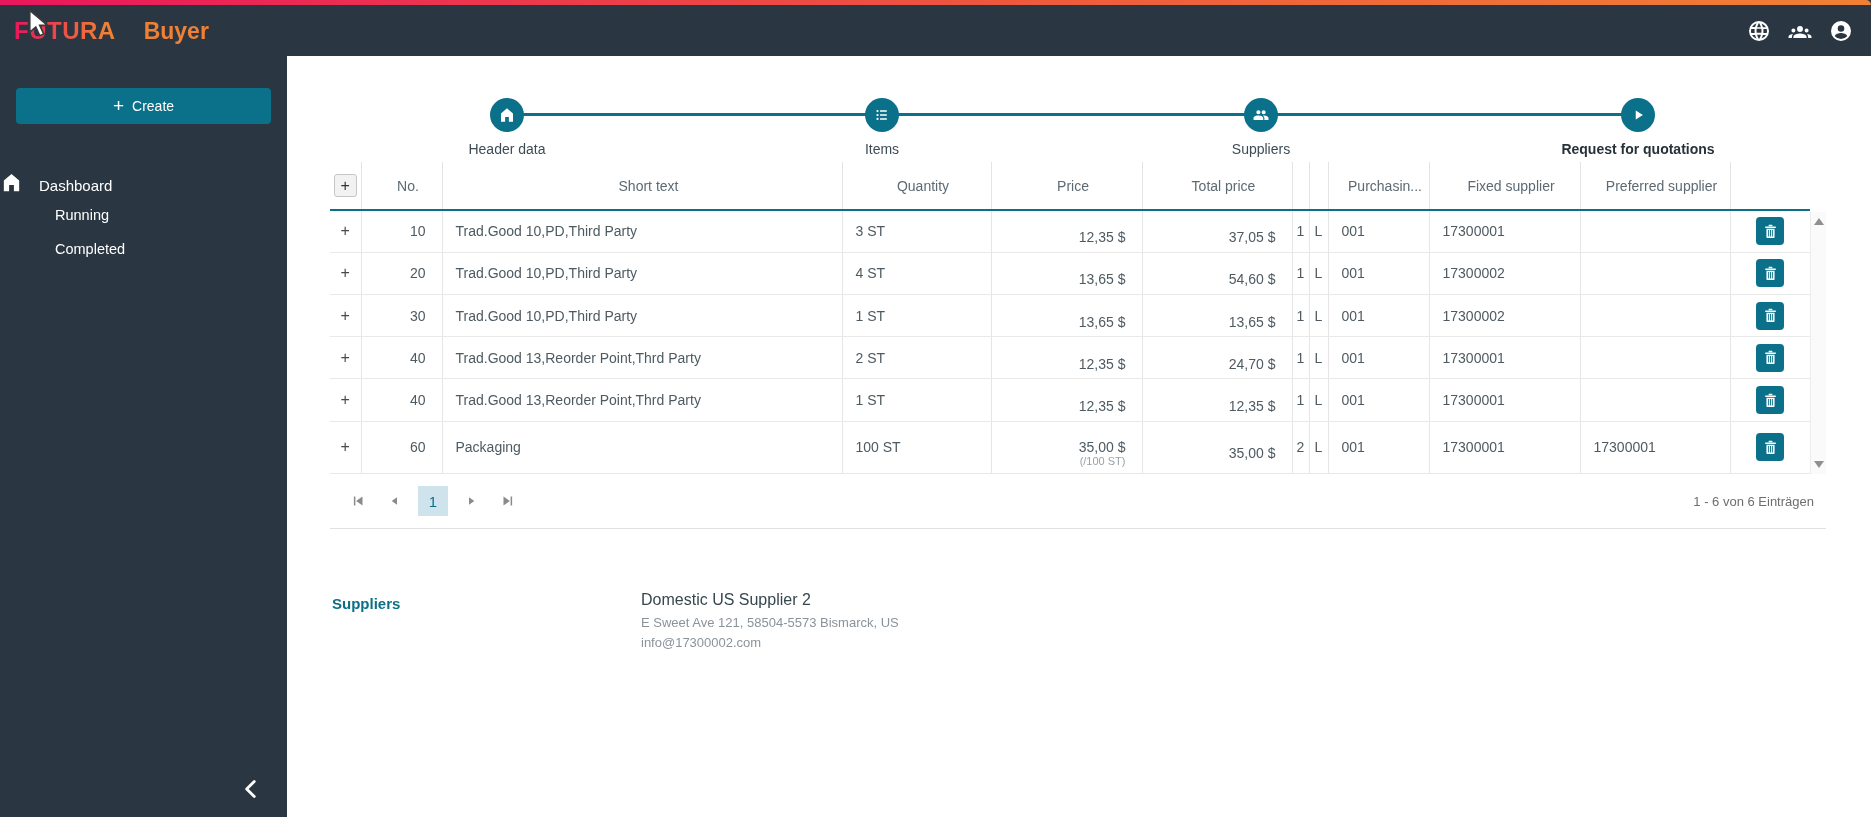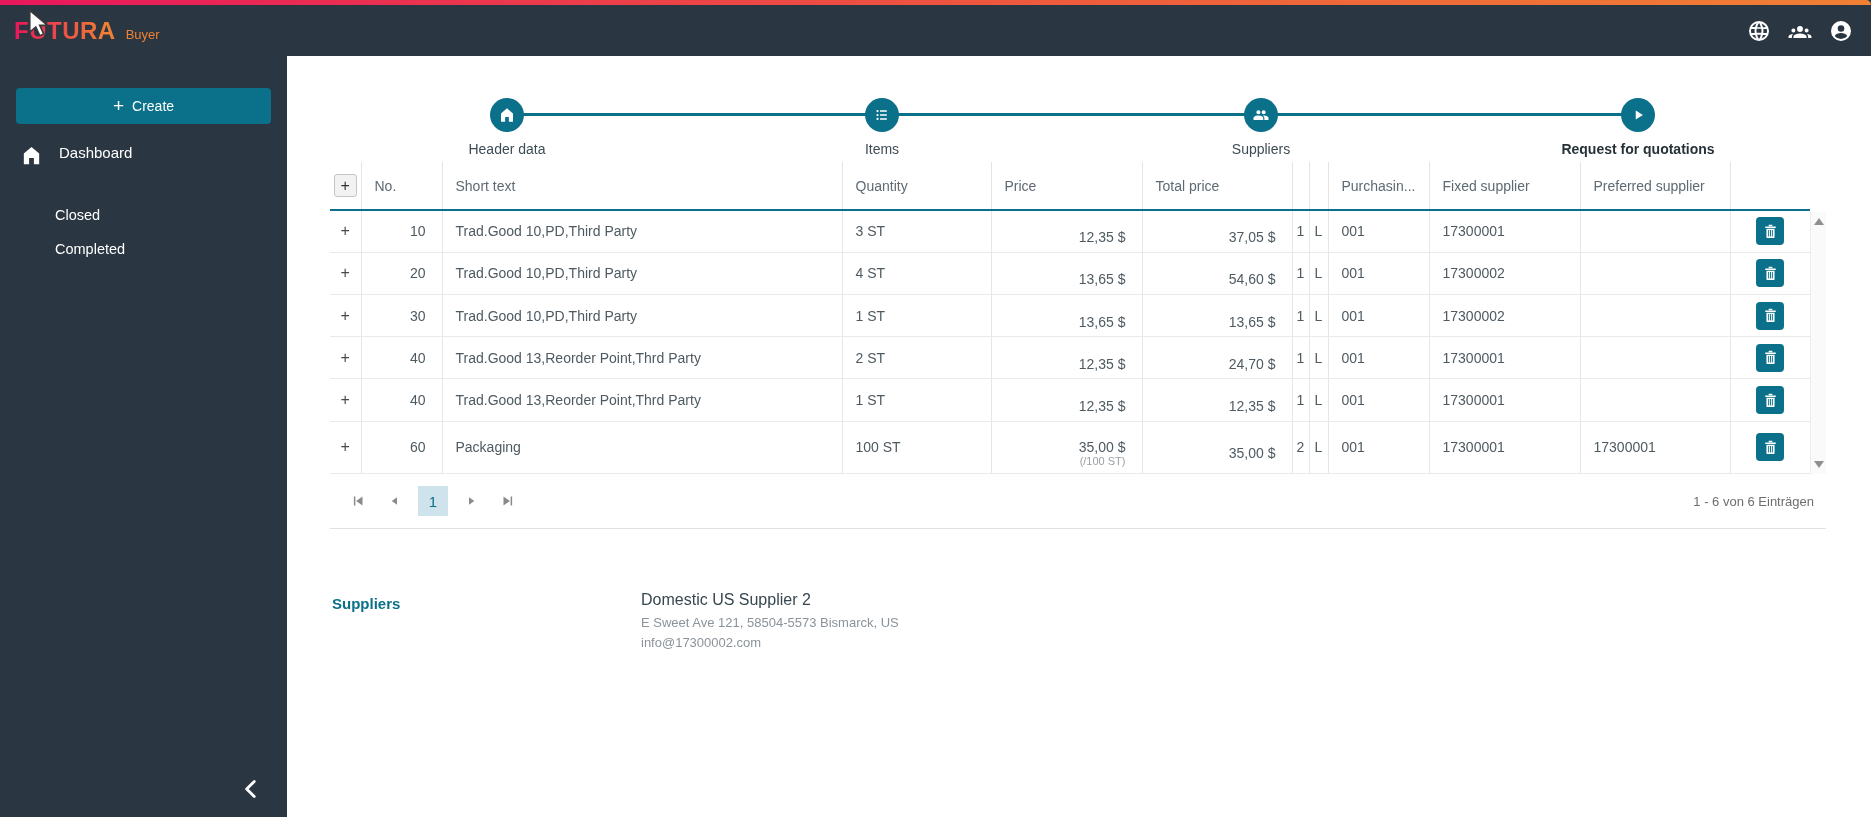--- a/index.html
+++ b/index.html
@@ -14,36 +14,36 @@
   .topbar { position:absolute; top:0; left:0; width:1871px; height:56px; background:#2a3641; z-index:30; }
   .topbar-accent { position:absolute; top:0; left:0; width:100%; height:5px;
     background:linear-gradient(90deg,#e9175c 0%,#ee5a3d 55%,#f08034 100%);
     border-top-right-radius:6px; }
   .topbar-inner { position:absolute; top:5px; left:0; right:0; height:51px;
     display:flex; align-items:center; padding:0 18px 0 14px; }
   .brand { display:flex; align-items:baseline; gap:10px; }
   .brand-name { font-size:24px; font-weight:800; letter-spacing:.5px;
     background:linear-gradient(90deg,#e9175c 0%,#f08034 90%);
     -webkit-background-clip:text; background-clip:text; color:transparent; }
-  .brand-suffix { font-size:13px; color:#f08034; font-weight:400; }
+  .brand-suffix { font-size:23px; color:#f08034; font-weight:700;margin-left:18px; }
   .topbar-actions { margin-left:auto; display:flex; align-items:center; gap:16px; }
   .topbar-icon { width:25px; height:25px; display:flex; align-items:center; justify-content:center; cursor:pointer; }
   .topbar-icon svg { width:24px; height:24px; fill:#ffffff; }
 
   
   .cursor { position:absolute; left:27px; top:9px; z-index:99; pointer-events:none; }
 
   
   .sidebar { position:absolute; top:56px; left:0; width:287px; height:761px; background:#2a3641; z-index:20; }
   .create-btn { margin:32px 16px 0 16px; width:255px; height:36px; background:#0b7089; border:none;
     border-radius:4px; color:#fff; font-size:14px; font-family:inherit; cursor:pointer;
     display:flex; align-items:center; justify-content:center; gap:8px; }
   .create-plus { font-size:19px; font-weight:400; line-height:1; margin-top:-2px; }
   .nav { margin-top:20px; }
-  .nav-item { height:50px; display:flex; align-items:flex-start; padding-left:20px; gap:16px;
+  .nav-item { height:50px; display:flex; align-items:flex-end; padding-left:0; gap:16px;
     color:#ffffff; font-size:15px; cursor:pointer; }
   .nav-item svg { width:23px; height:23px; fill:#ffffff; flex:0 0 auto; }
   .nav-sub { margin-top:4px; }
   .nav-subitem { height:34px; display:flex; align-items:center; padding-left:55px;
     color:#ffffff; font-size:14.5px; cursor:pointer; }
   .collapse-btn { position:absolute; right:20px; bottom:12px; width:32px; height:32px;
     background:transparent; border:none; cursor:pointer; display:flex; align-items:center; justify-content:center; }
   .collapse-btn svg { width:26px; height:26px; stroke:#ffffff; stroke-width:2.6; fill:none;
     stroke-linecap:round; stroke-linejoin:round; }
 
@@ -58,21 +58,21 @@
     background:#0b7089; display:flex; align-items:center; justify-content:center; cursor:pointer; }
   .step-circle svg { width:18px; height:18px; fill:#ffffff; }
   .step-label { position:absolute; top:85px; width:260px; text-align:center;
     font-size:14px; color:#3e4c55; }
   .step:nth-child(5) .step-label { font-weight:700; color:#263238; }
 
   
   .table-zone { margin-left:43px; width:1496px; }
   .grid-wrap { display:flex; }
   table.items { width:1480px; border-collapse:collapse; table-layout:fixed; }
-  th { height:48px; font-weight:400; font-size:14px; color:#5e6a73; text-align:left;
+  th { height:48px; font-weight:400; font-size:14px; color:#5e6a73; text-align:center;
     padding:0 0 0 13px; border-bottom:2px solid #0b7089; border-right:1px solid #e4e4e4;
     background:#fff; white-space:nowrap; overflow:hidden; }
   th:last-child { border-right:none; }
   th.c-exp { padding:0; text-align:center; }
   td { font-size:14px; color:#4e5a61; border-bottom:1px solid #e9e9e9; border-right:1px solid #e6e6e6;
     padding:0 0 0 13px; white-space:nowrap; overflow:hidden; background:#fff; }
   td:last-child { border-right:none; }
   tr.row { height:42px; }
   tr.row:last-of-type { height:52px; }
   td.c-exp { padding:0; text-align:center; font-size:16px; color:#4a4a4a; cursor:pointer; }
@@ -156,21 +156,21 @@
   </button>
 
   <div class="nav">
     <div class="nav-item">
       <svg viewBox="0 0 24 24">
           <path d="M12 3 4 10v11h5.5v-6.5h5V21H20V10z"></path>
         </svg>
       <span>Dashboard</span>
     </div>
     <div class="nav-sub">
-      <div class="nav-subitem">Closed</div>
+      <div class="nav-subitem">Running</div>
       <div class="nav-subitem">Completed</div>
     </div>
   </div>
 
   <button class="collapse-btn">
     <svg viewBox="0 0 24 24">
         <polyline points="15,5 8,12 15,19"></polyline>
       </svg>
   </button>
 </nav>

